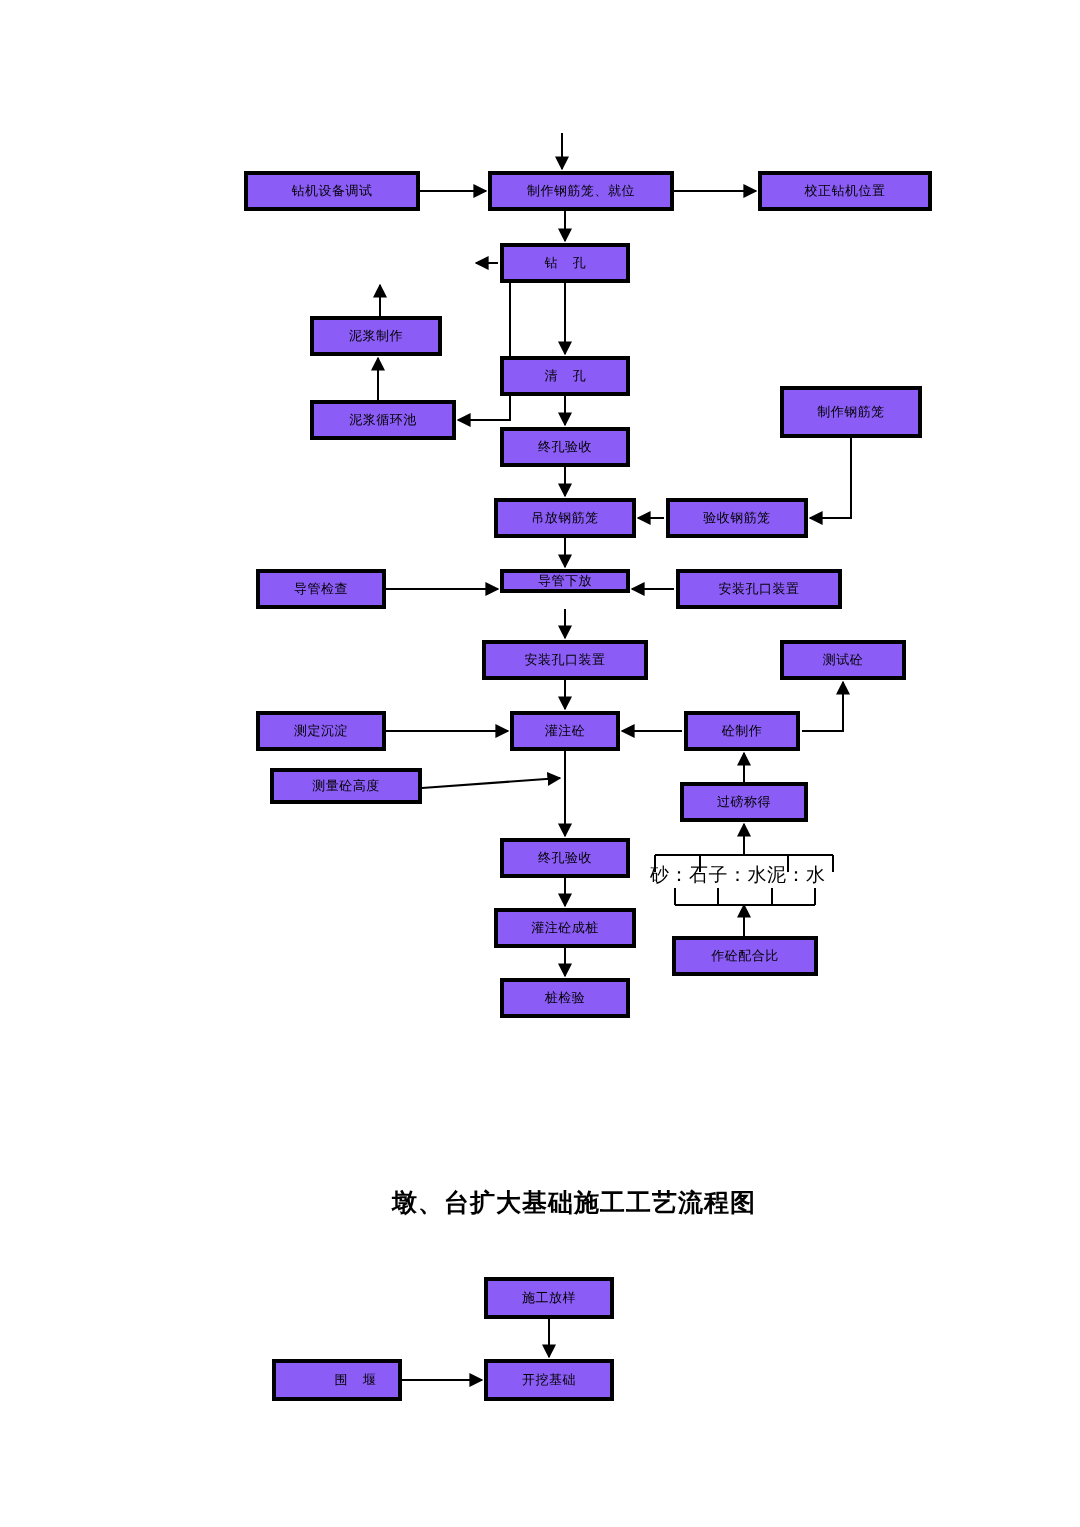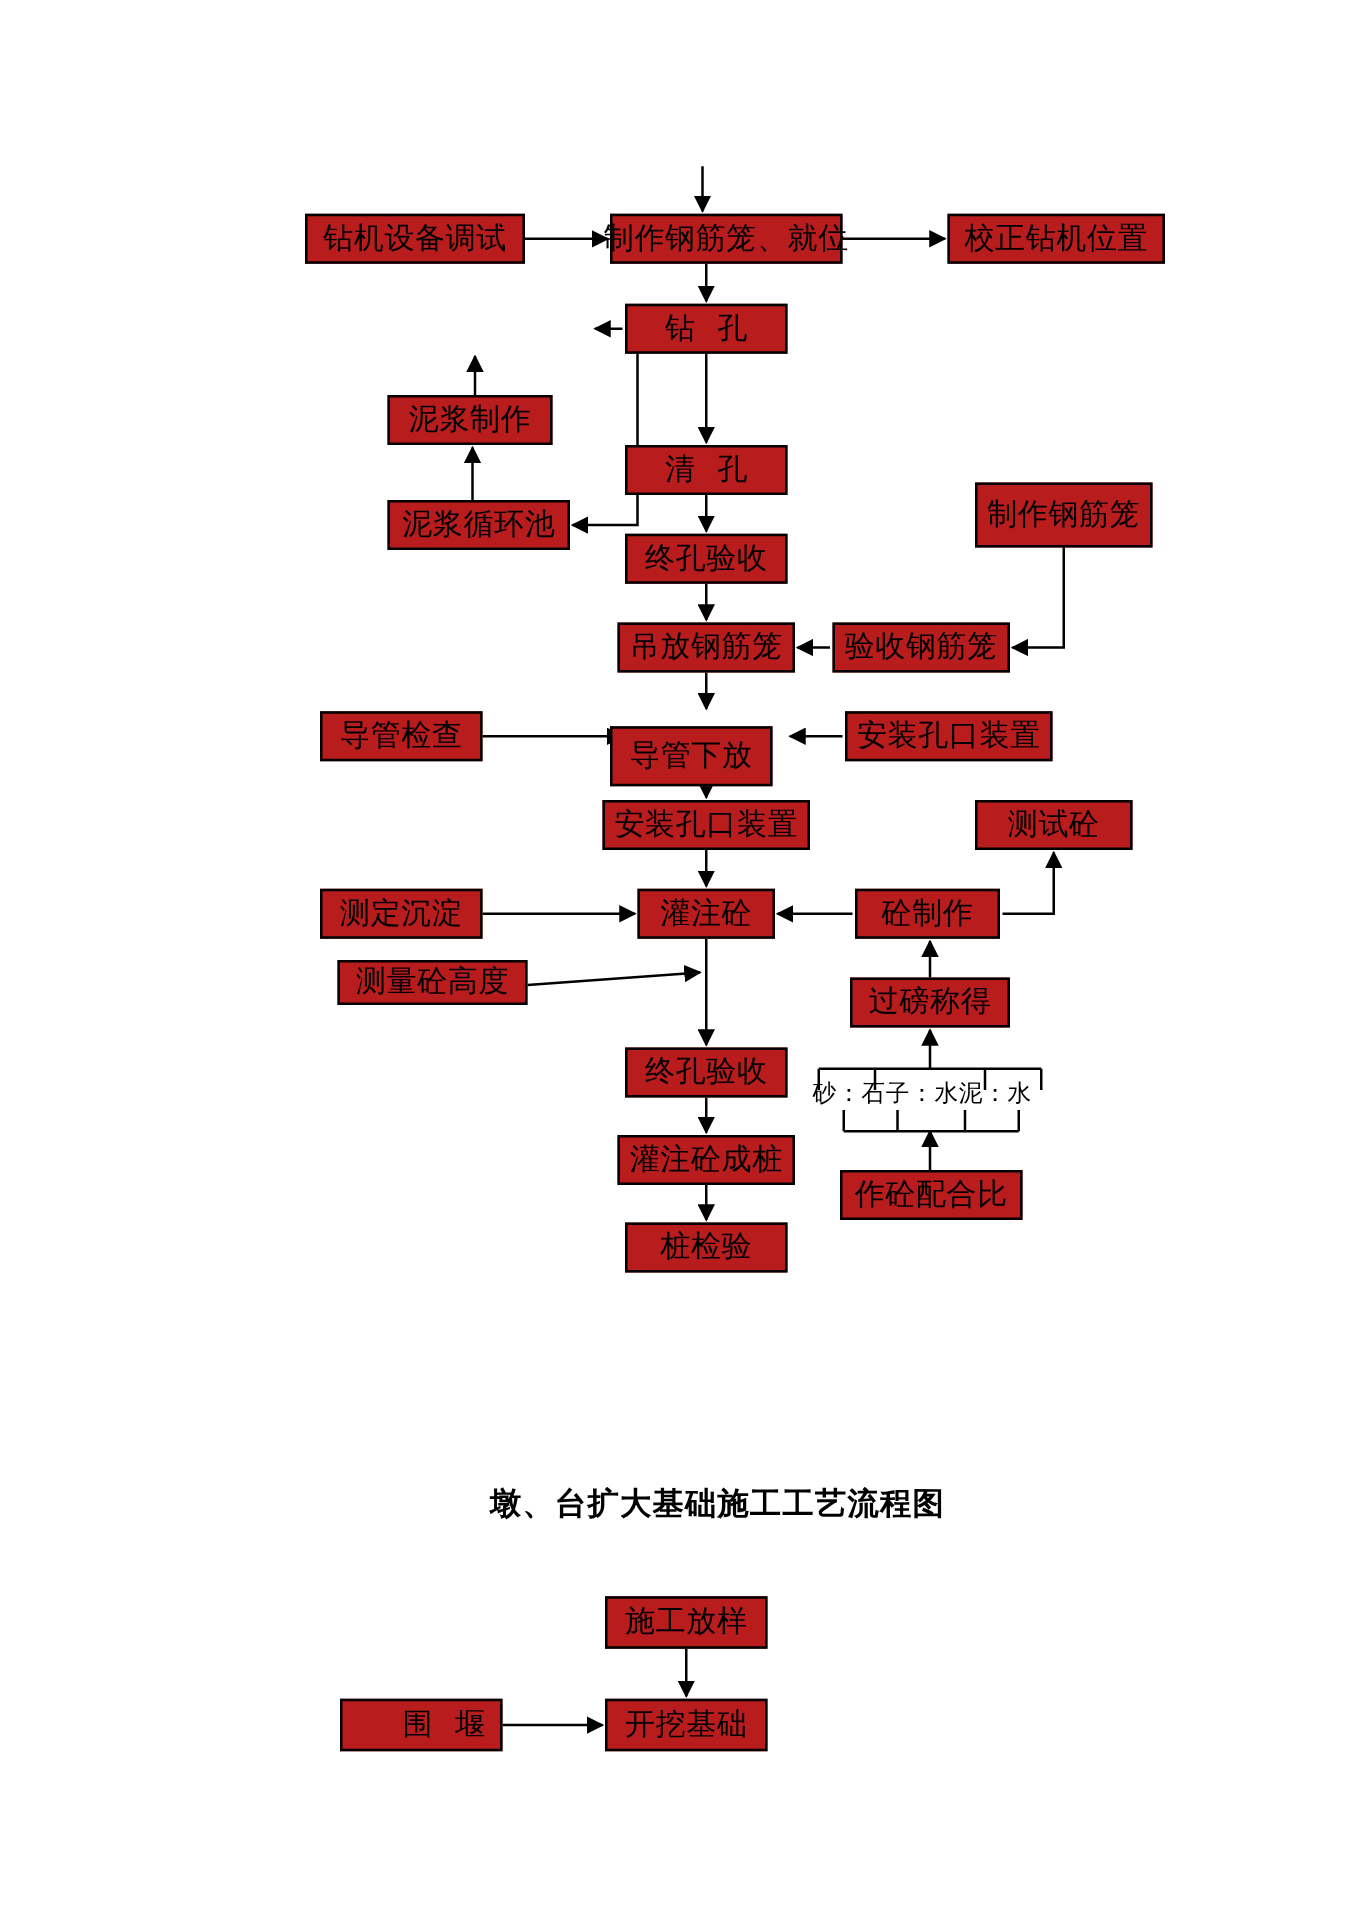--- a/index.html
+++ b/index.html
@@ -13,27 +13,27 @@
   }
   #page {
     position: relative;
     width: 1080px;
     height: 1527px;
     overflow: hidden;
     background: #ffffff;
   }
   .node {
     position: absolute;
-    border: 2px solid #000000;
-    background: #b91c1c;
+    border: 4px solid #000000;
+    background: #8b5cf6;
     display: flex;
     align-items: center;
     justify-content: center;
     box-sizing: border-box;
-    font-size: 24px;
+    font-size: 13px;
     line-height: 1.1;
     white-space: nowrap;
     letter-spacing: 0.5px;
   }
   .node.wide-space {
     letter-spacing: 6px;
     text-indent: 6px;
   }
   .title {
     position: absolute;
@@ -175,21 +175,21 @@
   </div>
   <div class="node" style="left:494px; top:498px; width:142px; height:40px;">
     <span>吊放钢筋笼</span>
   </div>
   <div class="node" style="left:666px; top:498px; width:142px; height:40px;">
     <span>验收钢筋笼</span>
   </div>
   <div class="node" style="left:256px; top:569px; width:130px; height:40px;">
     <span>导管检查</span>
   </div>
-  <div class="node" style="left:488px; top:569px; width:130px; height:48px;margin-top:12px;">
+  <div class="node" style="left:500px; top:569px; width:130px; height:24px;">
     <span>导管下放</span>
   </div>
   <div class="node" style="left:676px; top:569px; width:166px; height:40px;">
     <span>安装孔口装置</span>
   </div>
   <div class="node" style="left:482px; top:640px; width:166px; height:40px;">
     <span>安装孔口装置</span>
   </div>
   <div class="node" style="left:780px; top:640px; width:126px; height:40px;">
     <span>测试砼</span>

